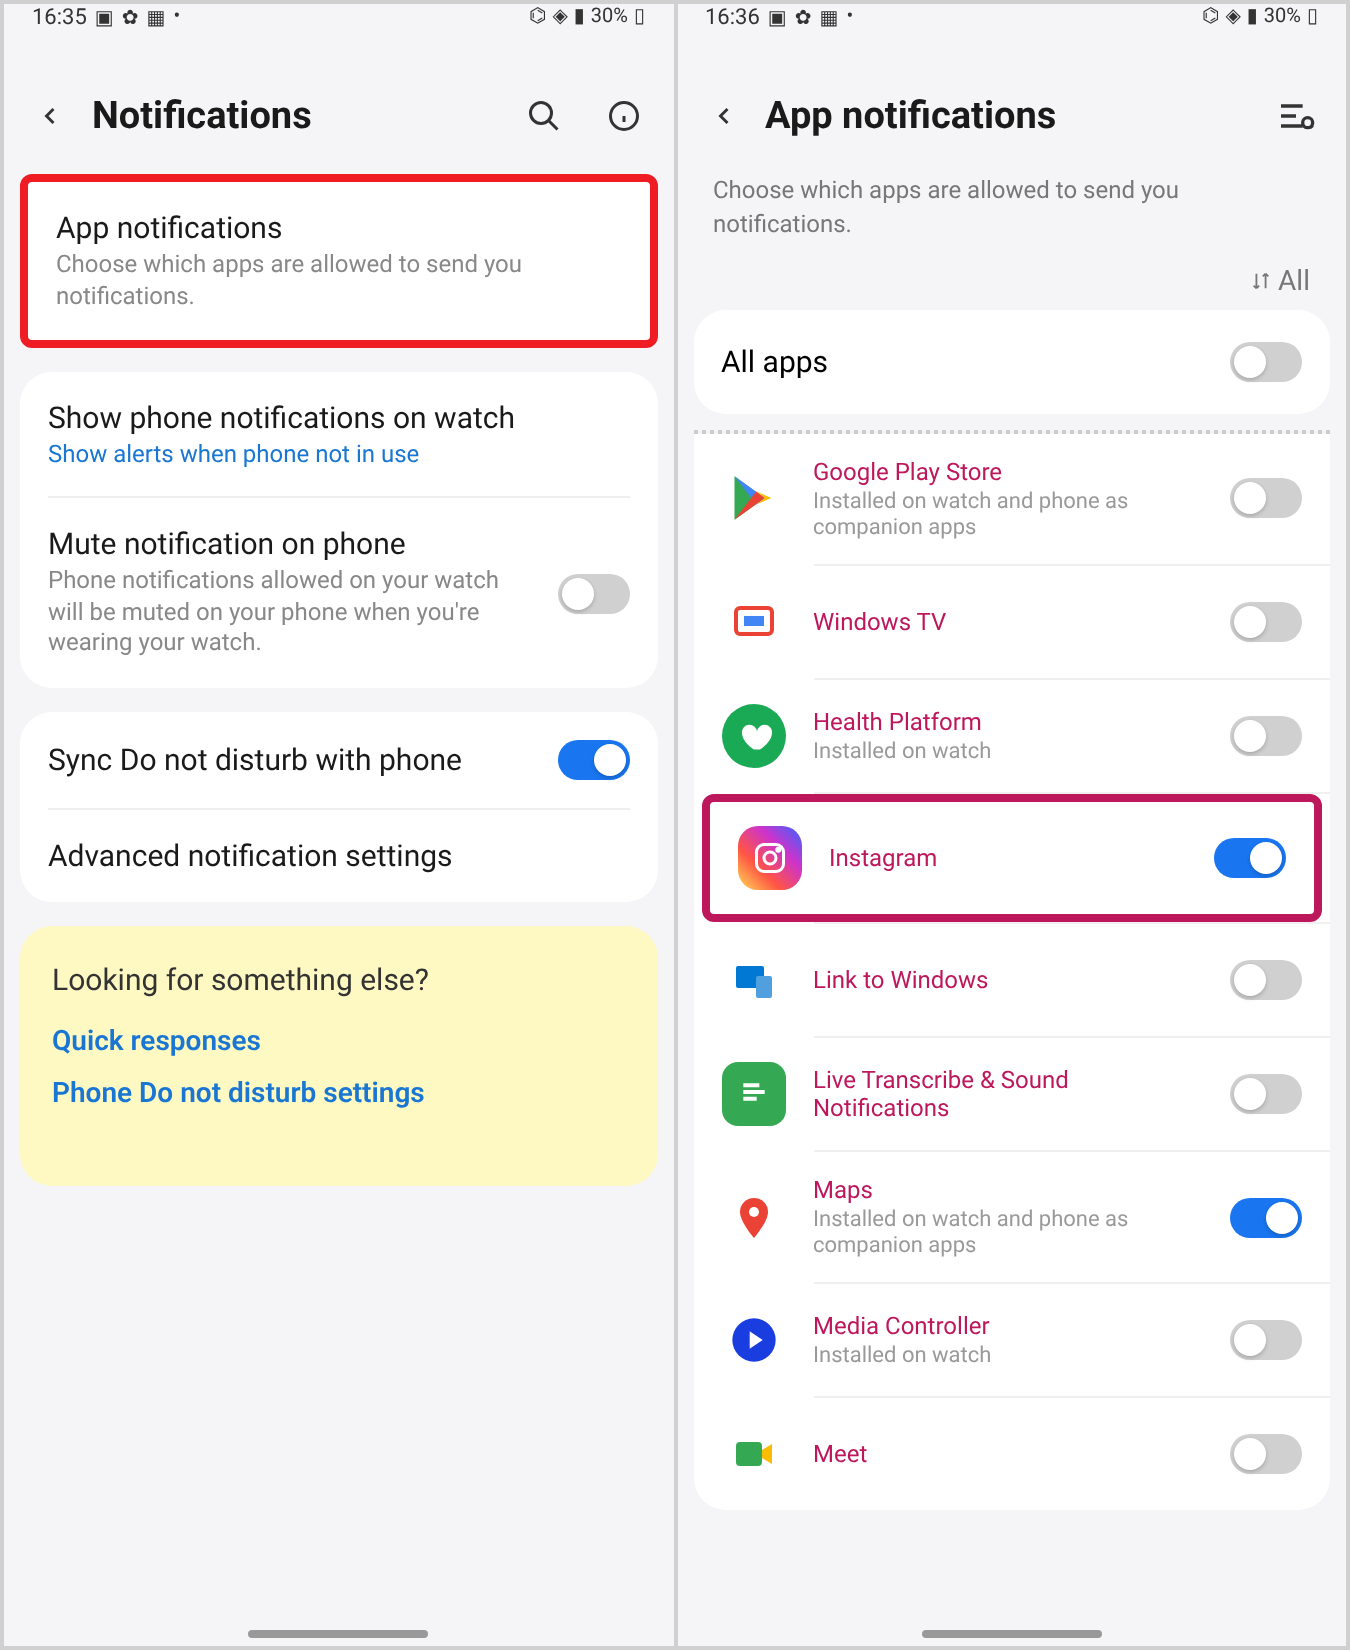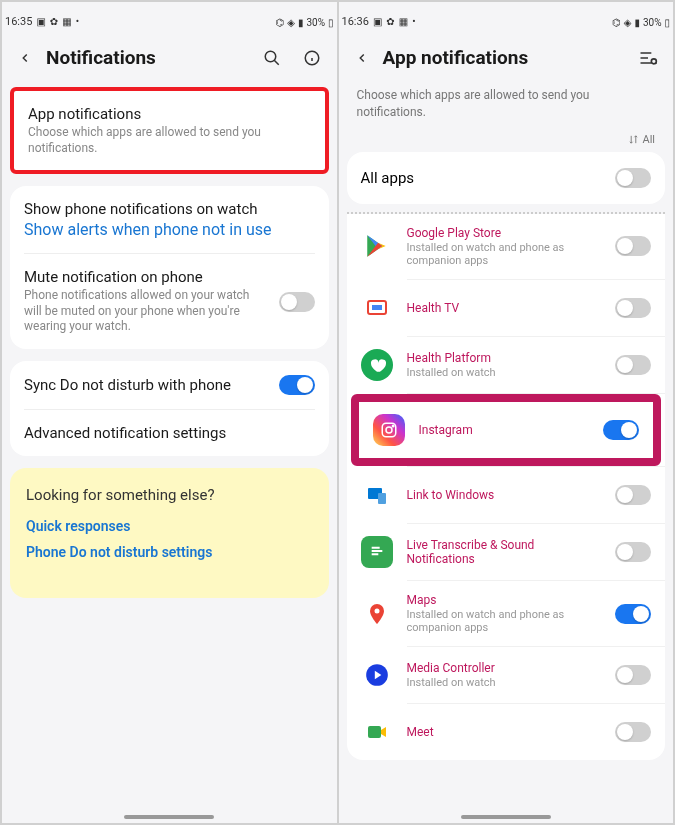--- a/index.html
+++ b/index.html
@@ -16,23 +16,23 @@
     flex: 1;
     background: #f5f5f7;
     display: flex;
     flex-direction: column;
     overflow: hidden;
     position: relative;
   }
   .status-bar {
     height: 26px;
     display: flex;
-    align-items: flex-end;
+    align-items: flex-start;
     justify-content: space-between;
-    padding: 0 3px;
+    padding: 0 14px;
     font-size: 11px;
     color: #333;
   }
   .status-left { display: flex; align-items: center; gap: 4px; }
   .status-right { display: flex; align-items: center; gap: 3px; font-size: 10px; }
   .status-icon { font-size: 10px; }
   .header {
     display: flex;
     align-items: center;
     padding: 18px 14px 18px 14px;
@@ -63,21 +63,21 @@
   }
   .row {
     padding: 14px 14px;
     display: flex;
     align-items: center;
     gap: 12px;
   }
   .row-text { flex: 1; }
   .row-title { font-size: 15px; color: #1a1a1a; }
   .row-sub { font-size: 12px; color: #888; margin-top: 2px; line-height: 1.3; }
-  .row-sub-link { font-size: 16px; color: #1976d2; margin-top: 2px; }
+  .row-sub-link { font-size: 12px; color: #1976d2; margin-top: 2px; }
   .divider { height: 1px; background: #eee; margin: 0 14px; }
   .toggle {
     width: 36px;
     height: 20px;
     border-radius: 10px;
     background: #d0d0d0;
     position: relative;
     flex-shrink: 0;
   }
   .toggle::after {
@@ -119,21 +119,21 @@
   .subheader {
     padding: 0 18px 12px 18px;
     font-size: 12px;
     color: #777;
     line-height: 1.4;
   }
   .sort-row {
     display: flex;
     justify-content: flex-end;
     padding: 0 18px 6px 0;
-    font-size: 11px;
+    font-size: 14px;
     color: #777;
     align-items: center;
     gap: 3px;
   }
   .all-apps-row {
     background: #fff;
     border-radius: 16px;
     margin: 0 8px 8px 8px;
     padding: 16px 14px;
     display: flex;
@@ -162,21 +162,21 @@
     flex-shrink: 0;
     display: flex;
     align-items: center;
     justify-content: center;
   }
   .app-text { flex: 1; }
   .app-name { font-size: 12px; color: #be185d; }
   .app-sub { font-size: 11px; color: #999; margin-top: 1px; line-height: 1.2; }
   .app-divider { height: 1px; background: #f0f0f0; margin-left: 60px; }
   .instagram-highlight {
-    border: 8px solid #be185d;
+    border: 4px solid #be185d;
     border-radius: 6px;
     margin: 0 4px;
   }
   .filter-icon svg { width: 20px; height: 20px; }
 </style>
 </head>
 <body>
 
 <div class="phone">
   <div class="status-bar">
@@ -336,21 +336,21 @@
     <div class="app-divider"></div>
 
     <div class="app-row">
       <div class="app-icon">
         <svg viewBox="0 0 24 24" width="24" height="24">
             <rect x="3" y="5" width="18" height="13" rx="2" fill="none" stroke="#ea4335" stroke-width="2"></rect>
             <rect x="7" y="9" width="10" height="5" fill="#4285f4"></rect>
           </svg>
       </div>
       <div class="app-text">
-        <div class="app-name">Health TV</div>
+        <div class="app-name">Windows TV</div>
       </div>
       <div class="toggle"></div>
     </div>
     <div class="app-divider"></div>
 
     <div class="app-row">
       <div class="app-icon" style="background:#1aaa55;border-radius:50%">
         <svg viewBox="0 0 24 24" width="18" height="18">
             <path d="M12 21s-8-5-8-11a5 5 0 0110-1 5 5 0 0110 1c0 6-8 11-8 11z" fill="#fff"></path>
           </svg>

